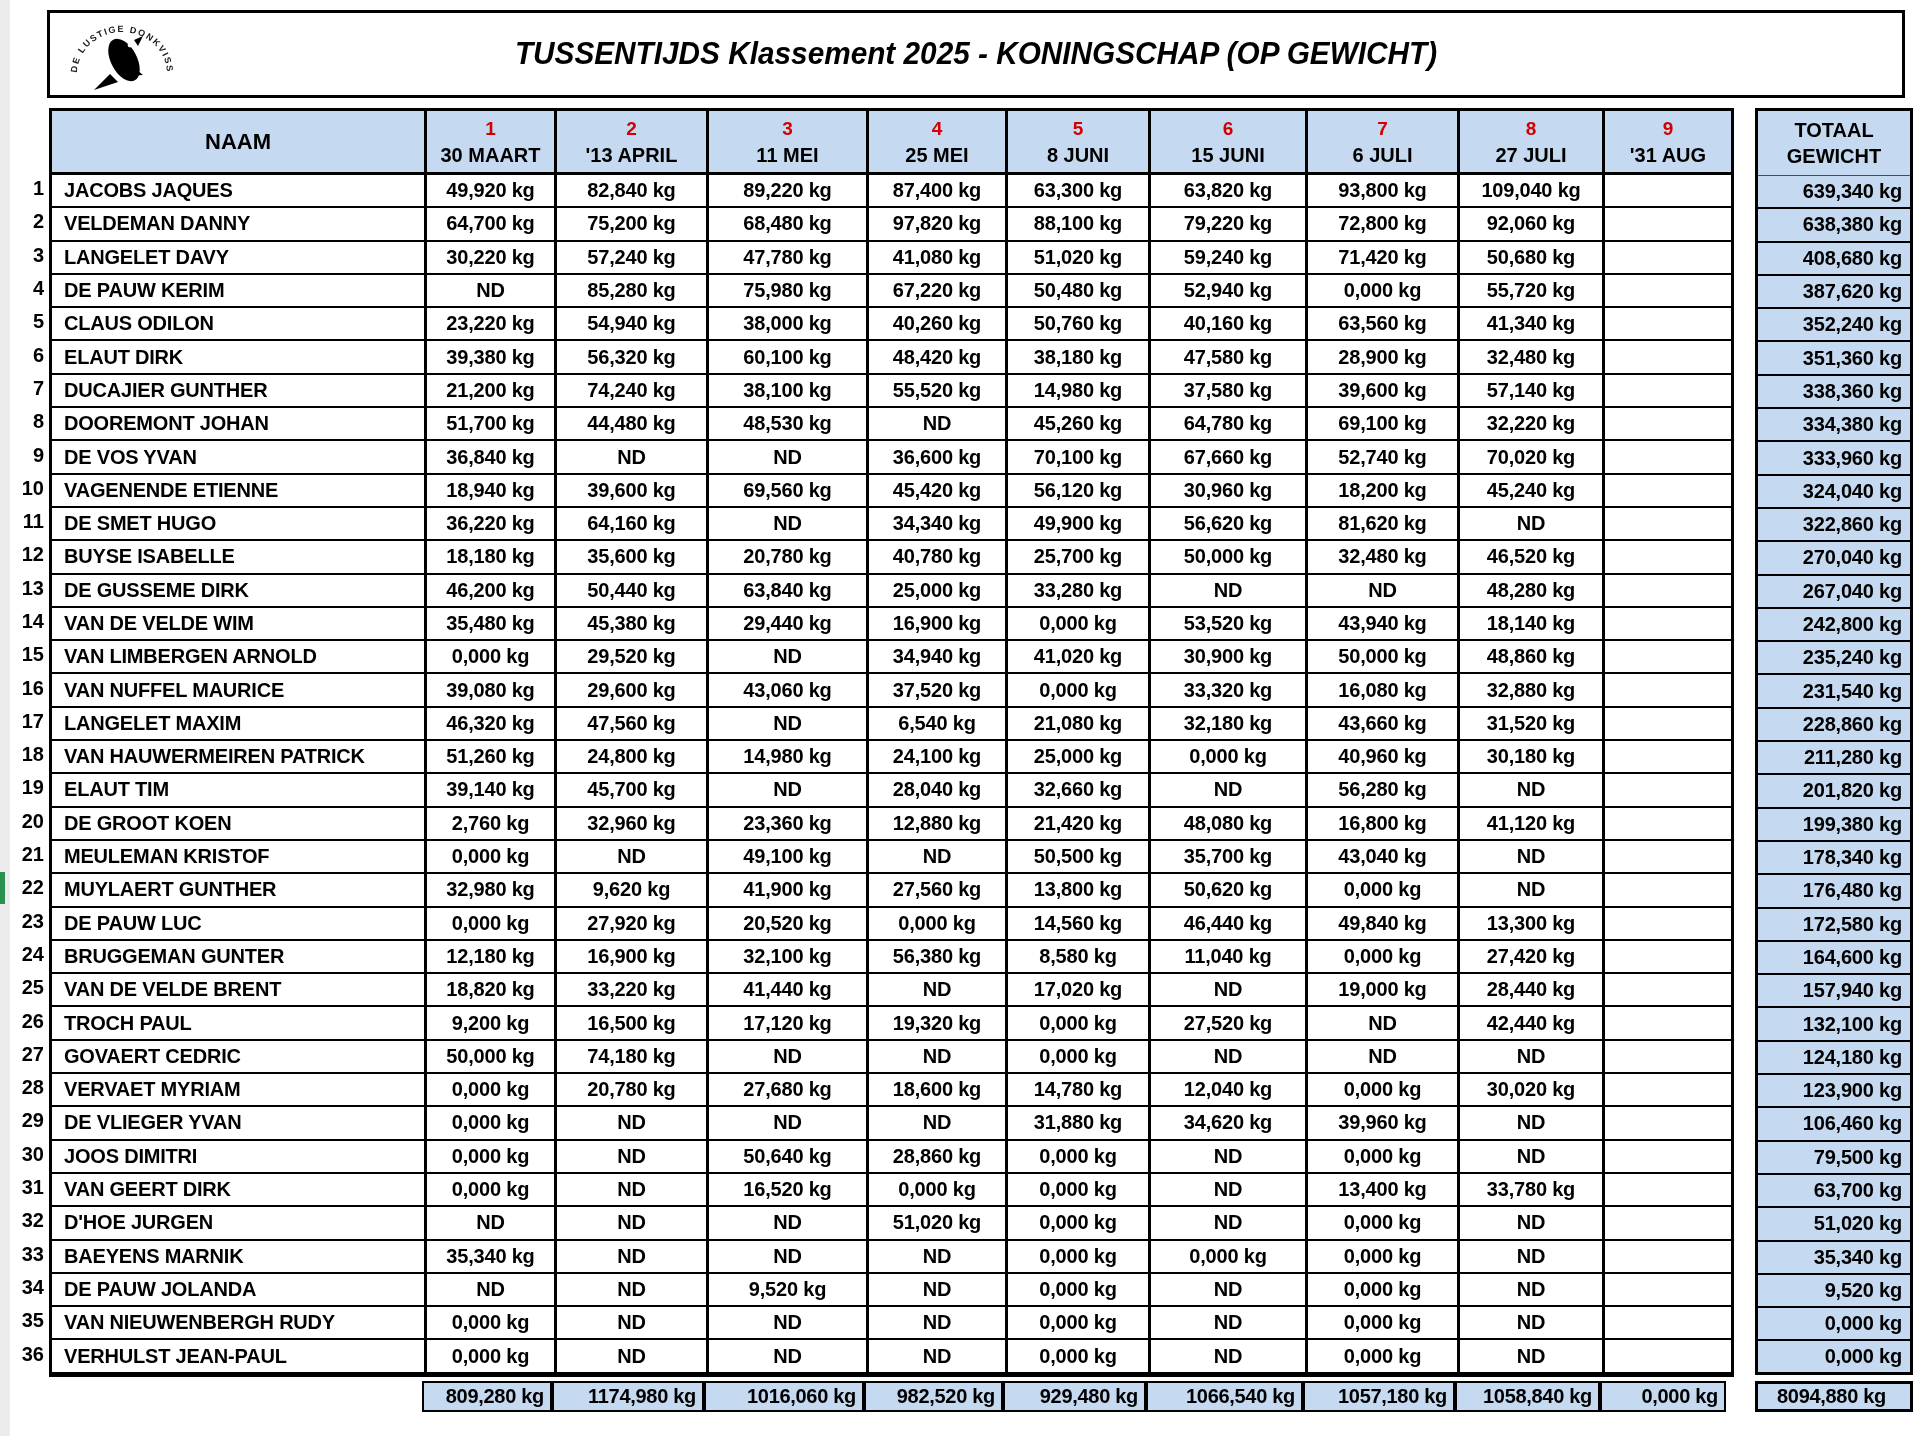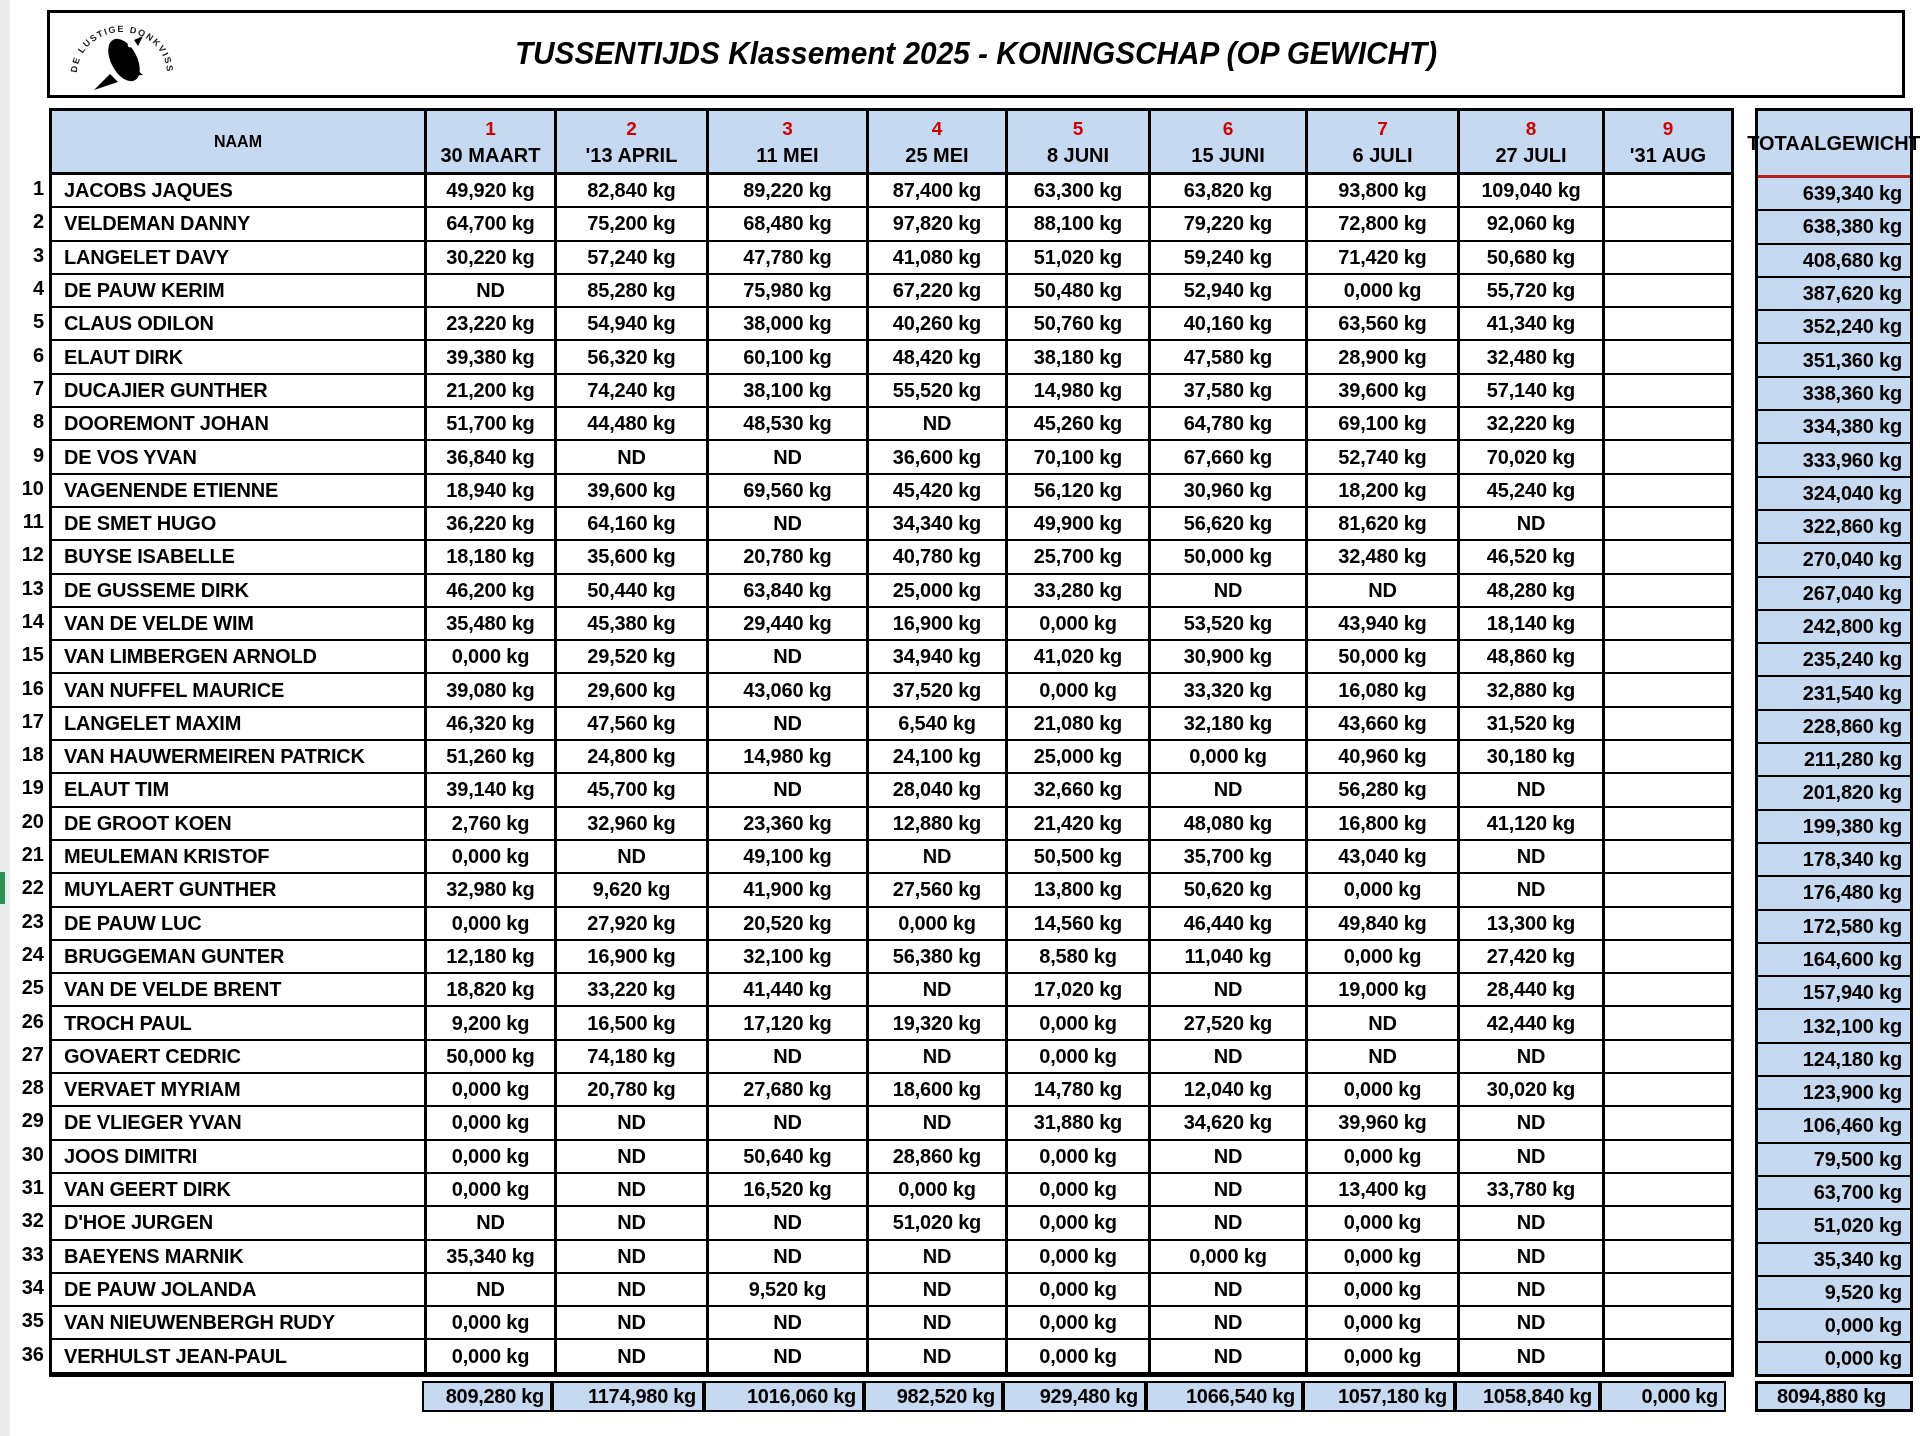--- a/index.html
+++ b/index.html
@@ -25,33 +25,33 @@
   .row-num{height:33.3px;display:flex;align-items:center;justify-content:flex-end;
     font-size:20px;font-weight:bold;}
 
   
   .main-grid{position:absolute;left:49px;top:108px;border:3px solid #000;
     display:grid;background:#fff;
     grid-template-columns:375px 130px 152px 160px 139px 143px 157px 152px 145px 126px;
     grid-template-rows:64px repeat(36,33.3px);}
   .hcell{background:#c5d9f1;border-right:3px solid #000;border-bottom:3px solid #000;
     display:flex;flex-direction:column;align-items:center;justify-content:center;}
-  .hcell.naam{font-size:16px;font-weight:bold;justify-content:center;}
+  .hcell.naam{font-size:22px;font-weight:bold;justify-content:center;}
   .hcell .rnum{font-size:19px;font-weight:bold;color:#d40000;line-height:26px;}
   .hcell .rdate{font-size:20px;font-weight:bold;line-height:26px;}
   .hcell.last,.cell.last{border-right:none;}
   .cell{border-right:3px solid #000;border-bottom:2px solid #000;background:#fff;
     display:flex;align-items:center;justify-content:center;
     font-size:20px;font-weight:bold;letter-spacing:-0.2px;white-space:nowrap;}
   .cell.name{justify-content:flex-start;padding-left:12px;}
 
   
   .total-col{position:absolute;left:1755px;top:108px;border:3px solid #000;width:152px;}
-  .total-head{height:64px;background:#c5d9f1;border-bottom:3px solid #b91c1c;
-    display:flex;flex-direction:row;align-items:center;justify-content:center;}
+  .total-head{height:64px;background:#c5d9f1;border-bottom:1px solid #b91c1c;
+    display:flex;flex-direction:column;align-items:center;justify-content:center;}
   .total-head div{font-size:20px;font-weight:bold;line-height:26px;}
   .total-cell{height:31.3px;background:#c5d9f1;border-bottom:2px solid #000;
     display:flex;align-items:center;justify-content:flex-end;padding-right:8px;
     font-size:20px;font-weight:bold;letter-spacing:-0.2px;}
   .total-cell:last-child{border-bottom:none;height:31.1px;}
 
   
   .grand-row{position:absolute;left:422px;top:1381px;display:grid;
     grid-template-columns:130px 152px 160px 139px 143px 157px 152px 145px 126px;}
   .grand-cell{height:31px;background:#c5d9f1;border:2.5px solid #000;box-sizing:border-box;

